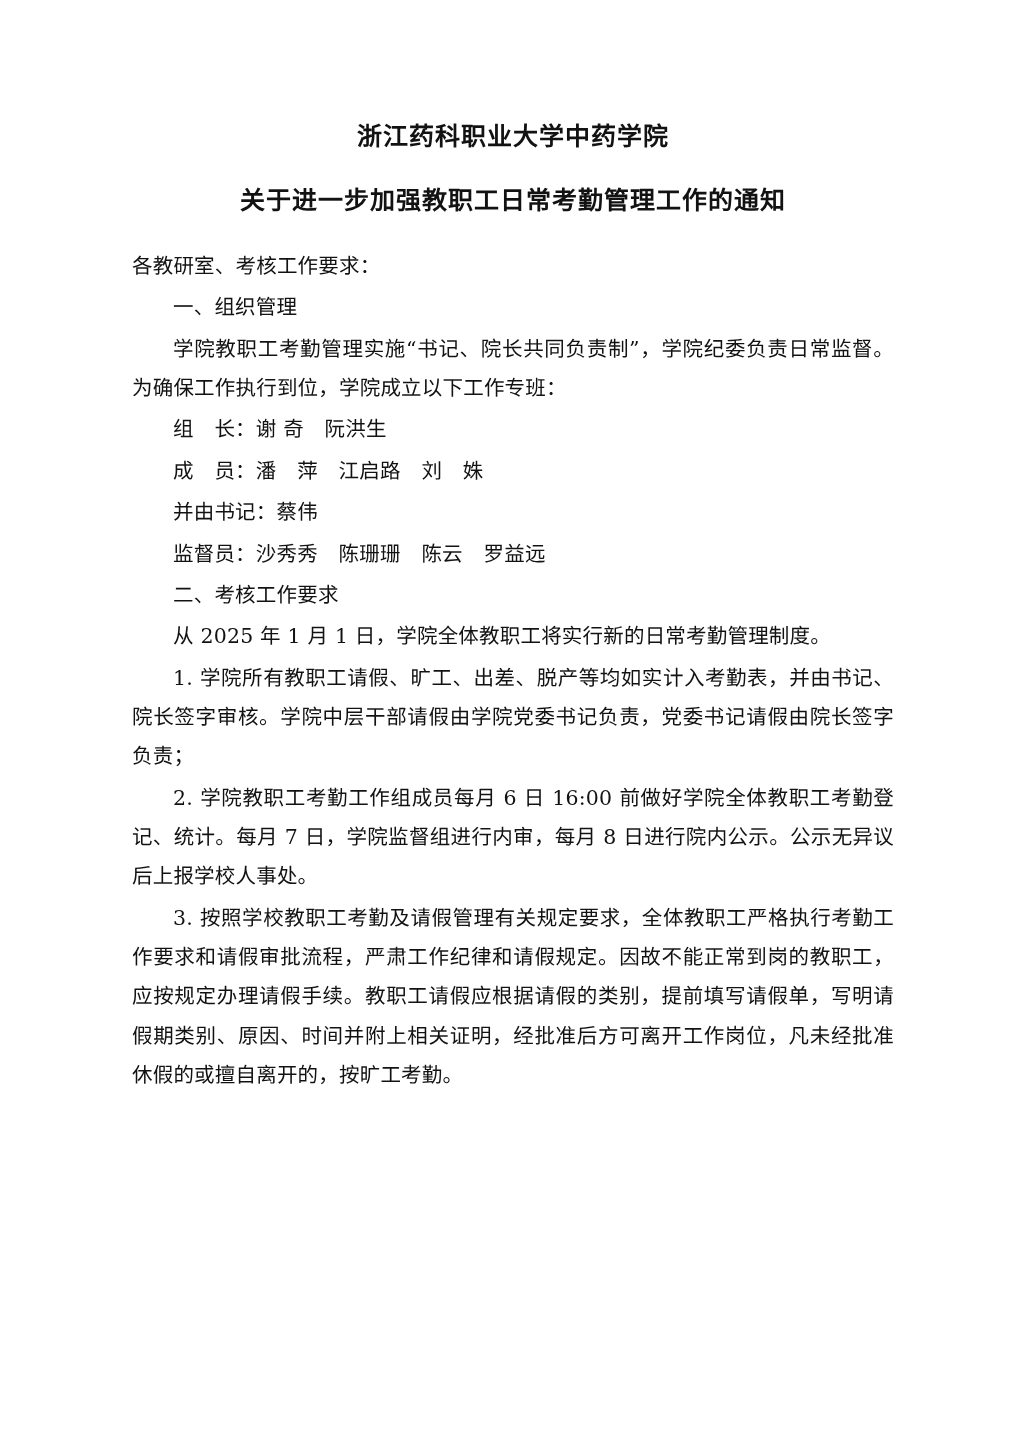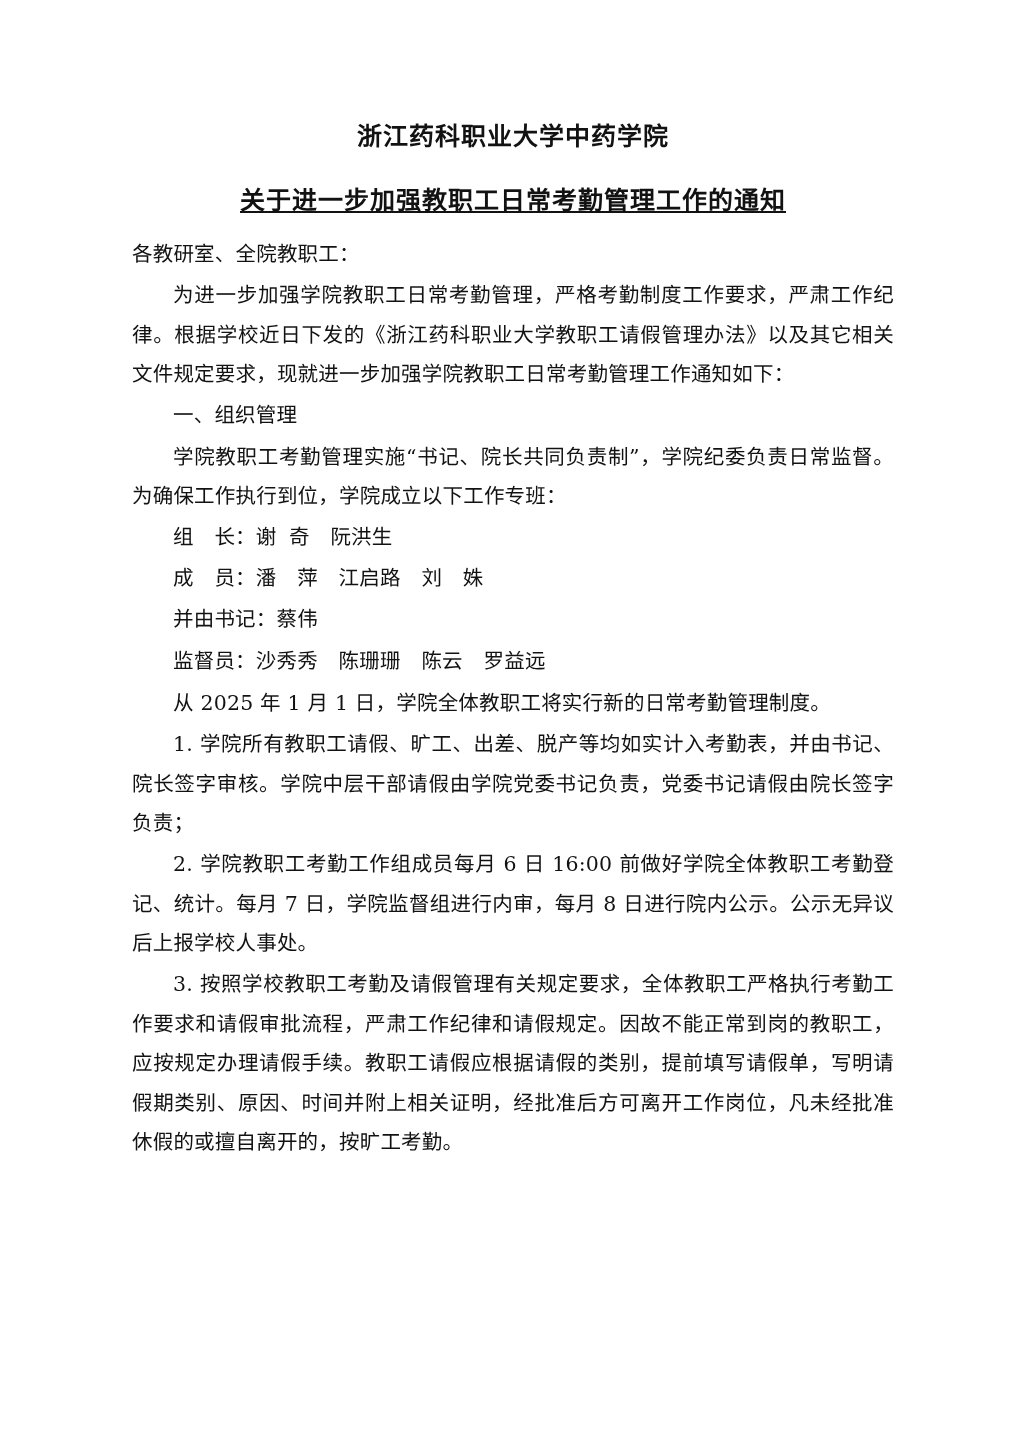--- a/index.html
+++ b/index.html
@@ -31,64 +31,63 @@
     width: 762px;
   }
   .title-line {
     text-align: center;
     font-weight: bold;
     font-size: 25px;
     letter-spacing: 1px;
     line-height: 1.5;
   }
   .title-1 { margin-bottom: 26px; }
-  .title-2 { margin-bottom: 16px; text-decoration: underline; }
+  .title-2 { margin-bottom: 28px; }
 
   p.para {
     font-size: 20.5px;
     line-height: 1.92;
     margin: 0 0 2px 0;
     text-align: justify;
     text-justify: inter-ideograph;
     letter-spacing: 0.2px;
   }
   p.indent { text-indent: 2em; }
   p.noindent { text-indent: 0; }
   p.heading-item {
     text-indent: 2em;
     font-weight: normal;
   }
   p.roster {
     text-indent: 2em;
-    font-family: Liberation Mono, monospace;
   }
 </style>
 </head>
 <body>
 
 <div class="page">
   <div class="content">
 
     <div class="title-line title-1">浙江药科职业大学中药学院</div>
 
     <div class="title-line title-2">关于进一步加强教职工日常考勤管理工作的通知</div>
 
-    <p class="para noindent">各教研室、全院教职工：</p>
+    <p class="para noindent">各教研室、考核工作要求：</p>
 
-    <p class="para indent">为进一步加强学院教职工日常考勤管理，严格考勤制度工作要求，严肃工作纪律。根据学校近日下发的《浙江药科职业大学教职工请假管理办法》以及其它相关文件规定要求，现就进一步加强学院教职工日常考勤管理工作通知如下：</p>
 
     <p class="para heading-item">一、组织管理</p>
 
     <p class="para indent">学院教职工考勤管理实施“书记、院长共同负责制”，学院纪委负责日常监督。为确保工作执行到位，学院成立以下工作专班：</p>
 
     <p class="para roster">组　长：谢  奇　阮洪生</p>
     <p class="para roster">成　员：潘　萍　江启路　刘　姝</p>
     <p class="para roster">并由书记：蔡伟</p>
     <p class="para roster">监督员：沙秀秀　陈珊珊　陈云　罗益远</p>
 
+    <p class="para heading-item">二、考核工作要求</p>
 
     <p class="para indent">从 2025 年 1 月 1 日，学院全体教职工将实行新的日常考勤管理制度。</p>
 
     <p class="para indent">1. 学院所有教职工请假、旷工、出差、脱产等均如实计入考勤表，并由书记、院长签字审核。学院中层干部请假由学院党委书记负责，党委书记请假由院长签字负责；</p>
 
     <p class="para indent">2. 学院教职工考勤工作组成员每月 6 日 16:00 前做好学院全体教职工考勤登记、统计。每月 7 日，学院监督组进行内审，每月 8 日进行院内公示。公示无异议后上报学校人事处。</p>
 
     <p class="para indent">3. 按照学校教职工考勤及请假管理有关规定要求，全体教职工严格执行考勤工作要求和请假审批流程，严肃工作纪律和请假规定。因故不能正常到岗的教职工，应按规定办理请假手续。教职工请假应根据请假的类别，提前填写请假单，写明请假期类别、原因、时间并附上相关证明，经批准后方可离开工作岗位，凡未经批准休假的或擅自离开的，按旷工考勤。</p>
 
   </div>

